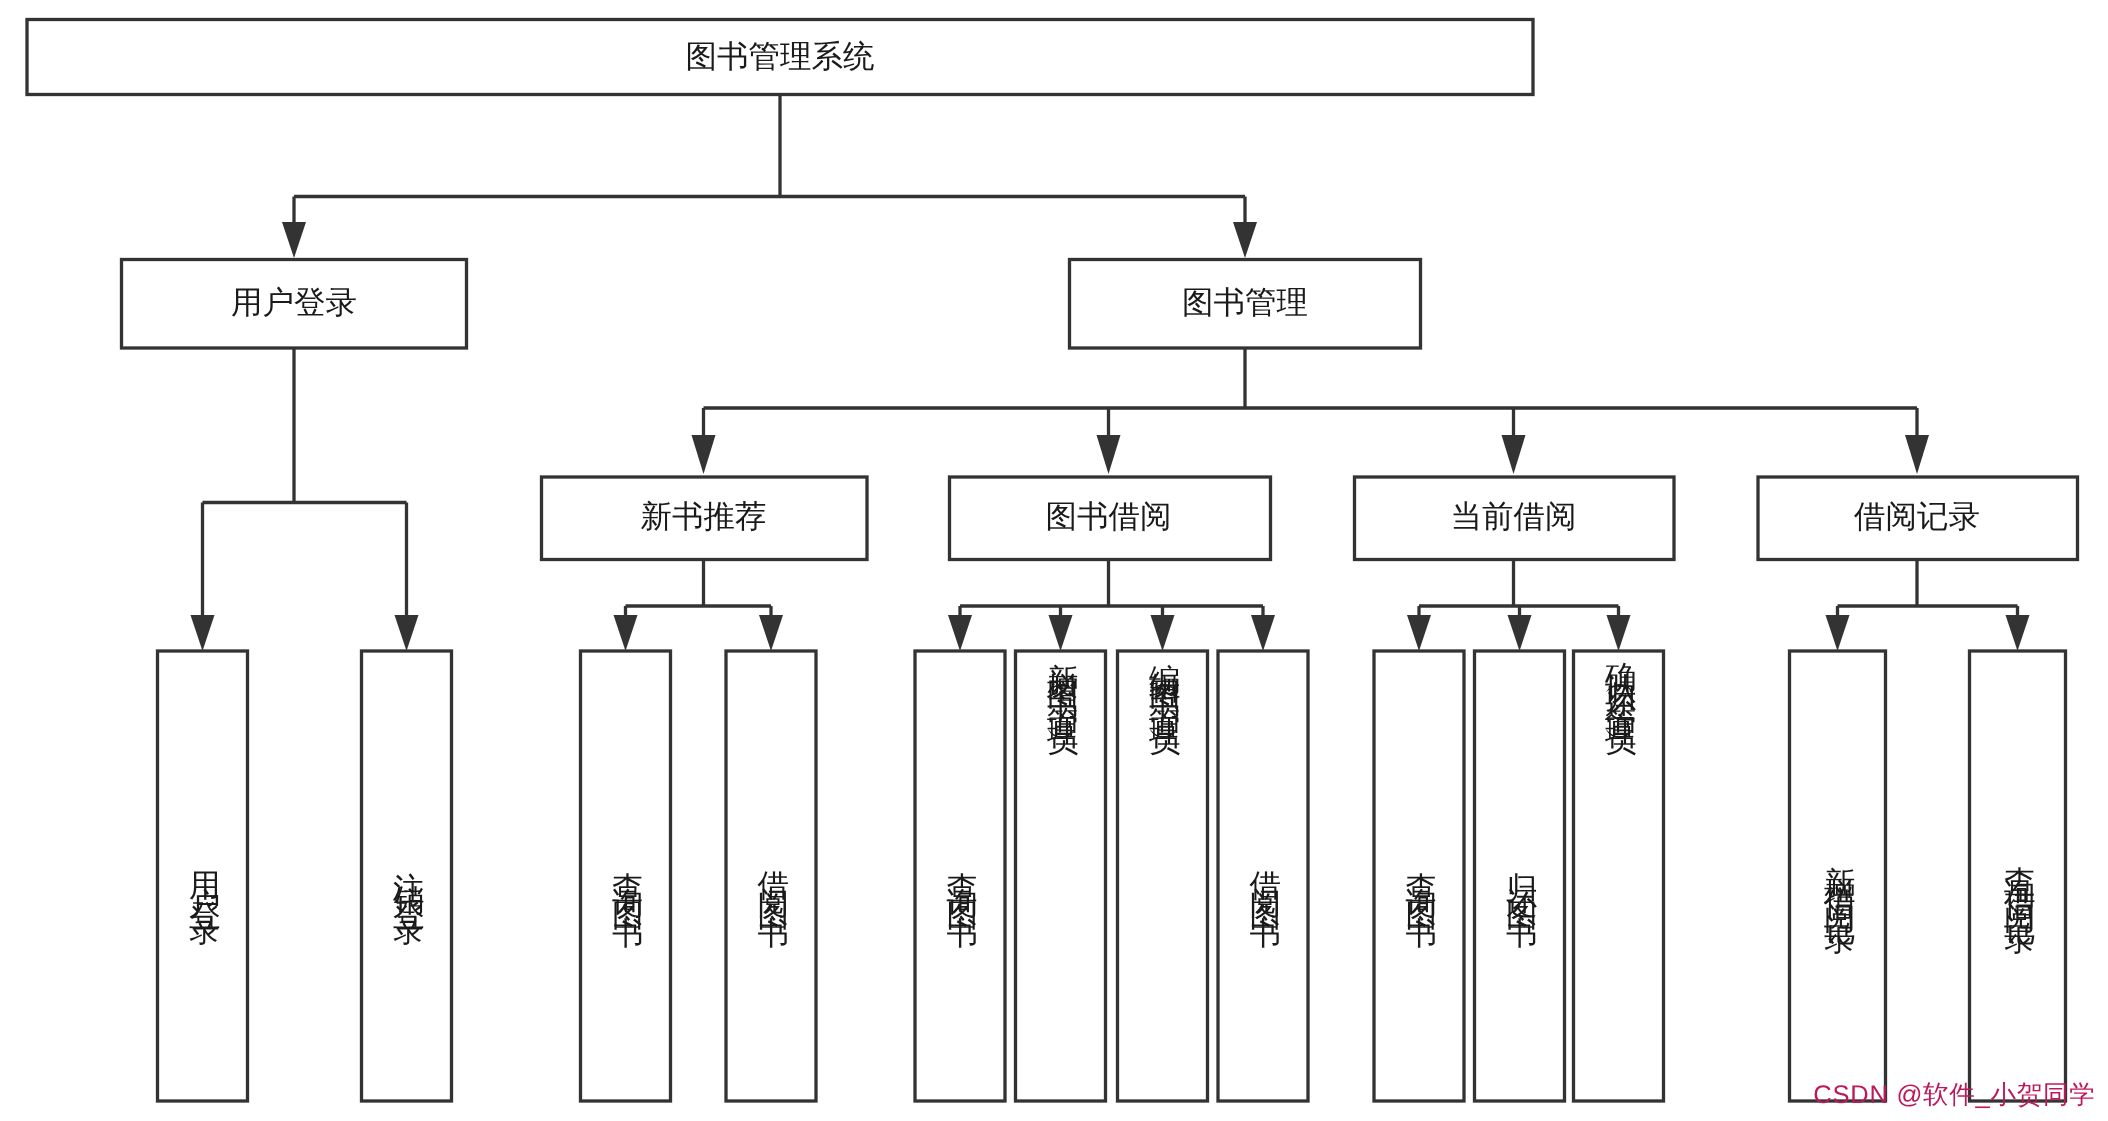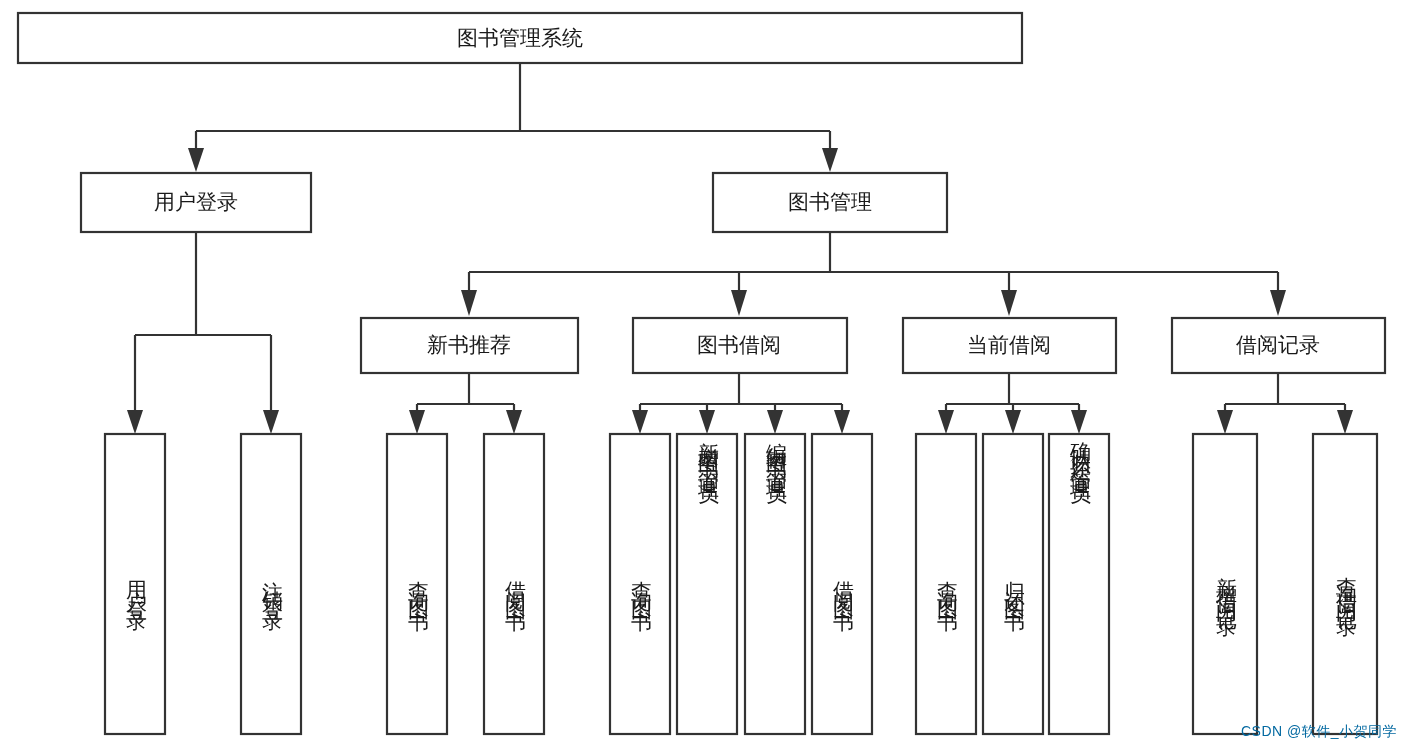--- a/index.html
+++ b/index.html
@@ -50,22 +50,22 @@
     font-size: 21px;
   }
   .label-v {
     font-size: 21px;
   }
   .watermark {
     position: absolute;
     right: 8px;
     bottom: 6px;
     font-family: "Liberation Sans", "DejaVu Sans", sans-serif;
-    font-size: 14px;
-    color: #0369a1;
+    font-size: 17px;
+    color: #be185d;
     letter-spacing: 0.5px;
     white-space: nowrap;
     pointer-events: none;
     user-select: none;
   }
 </style>
 </head>
 <body>
 
 <div id="diagram-root">

